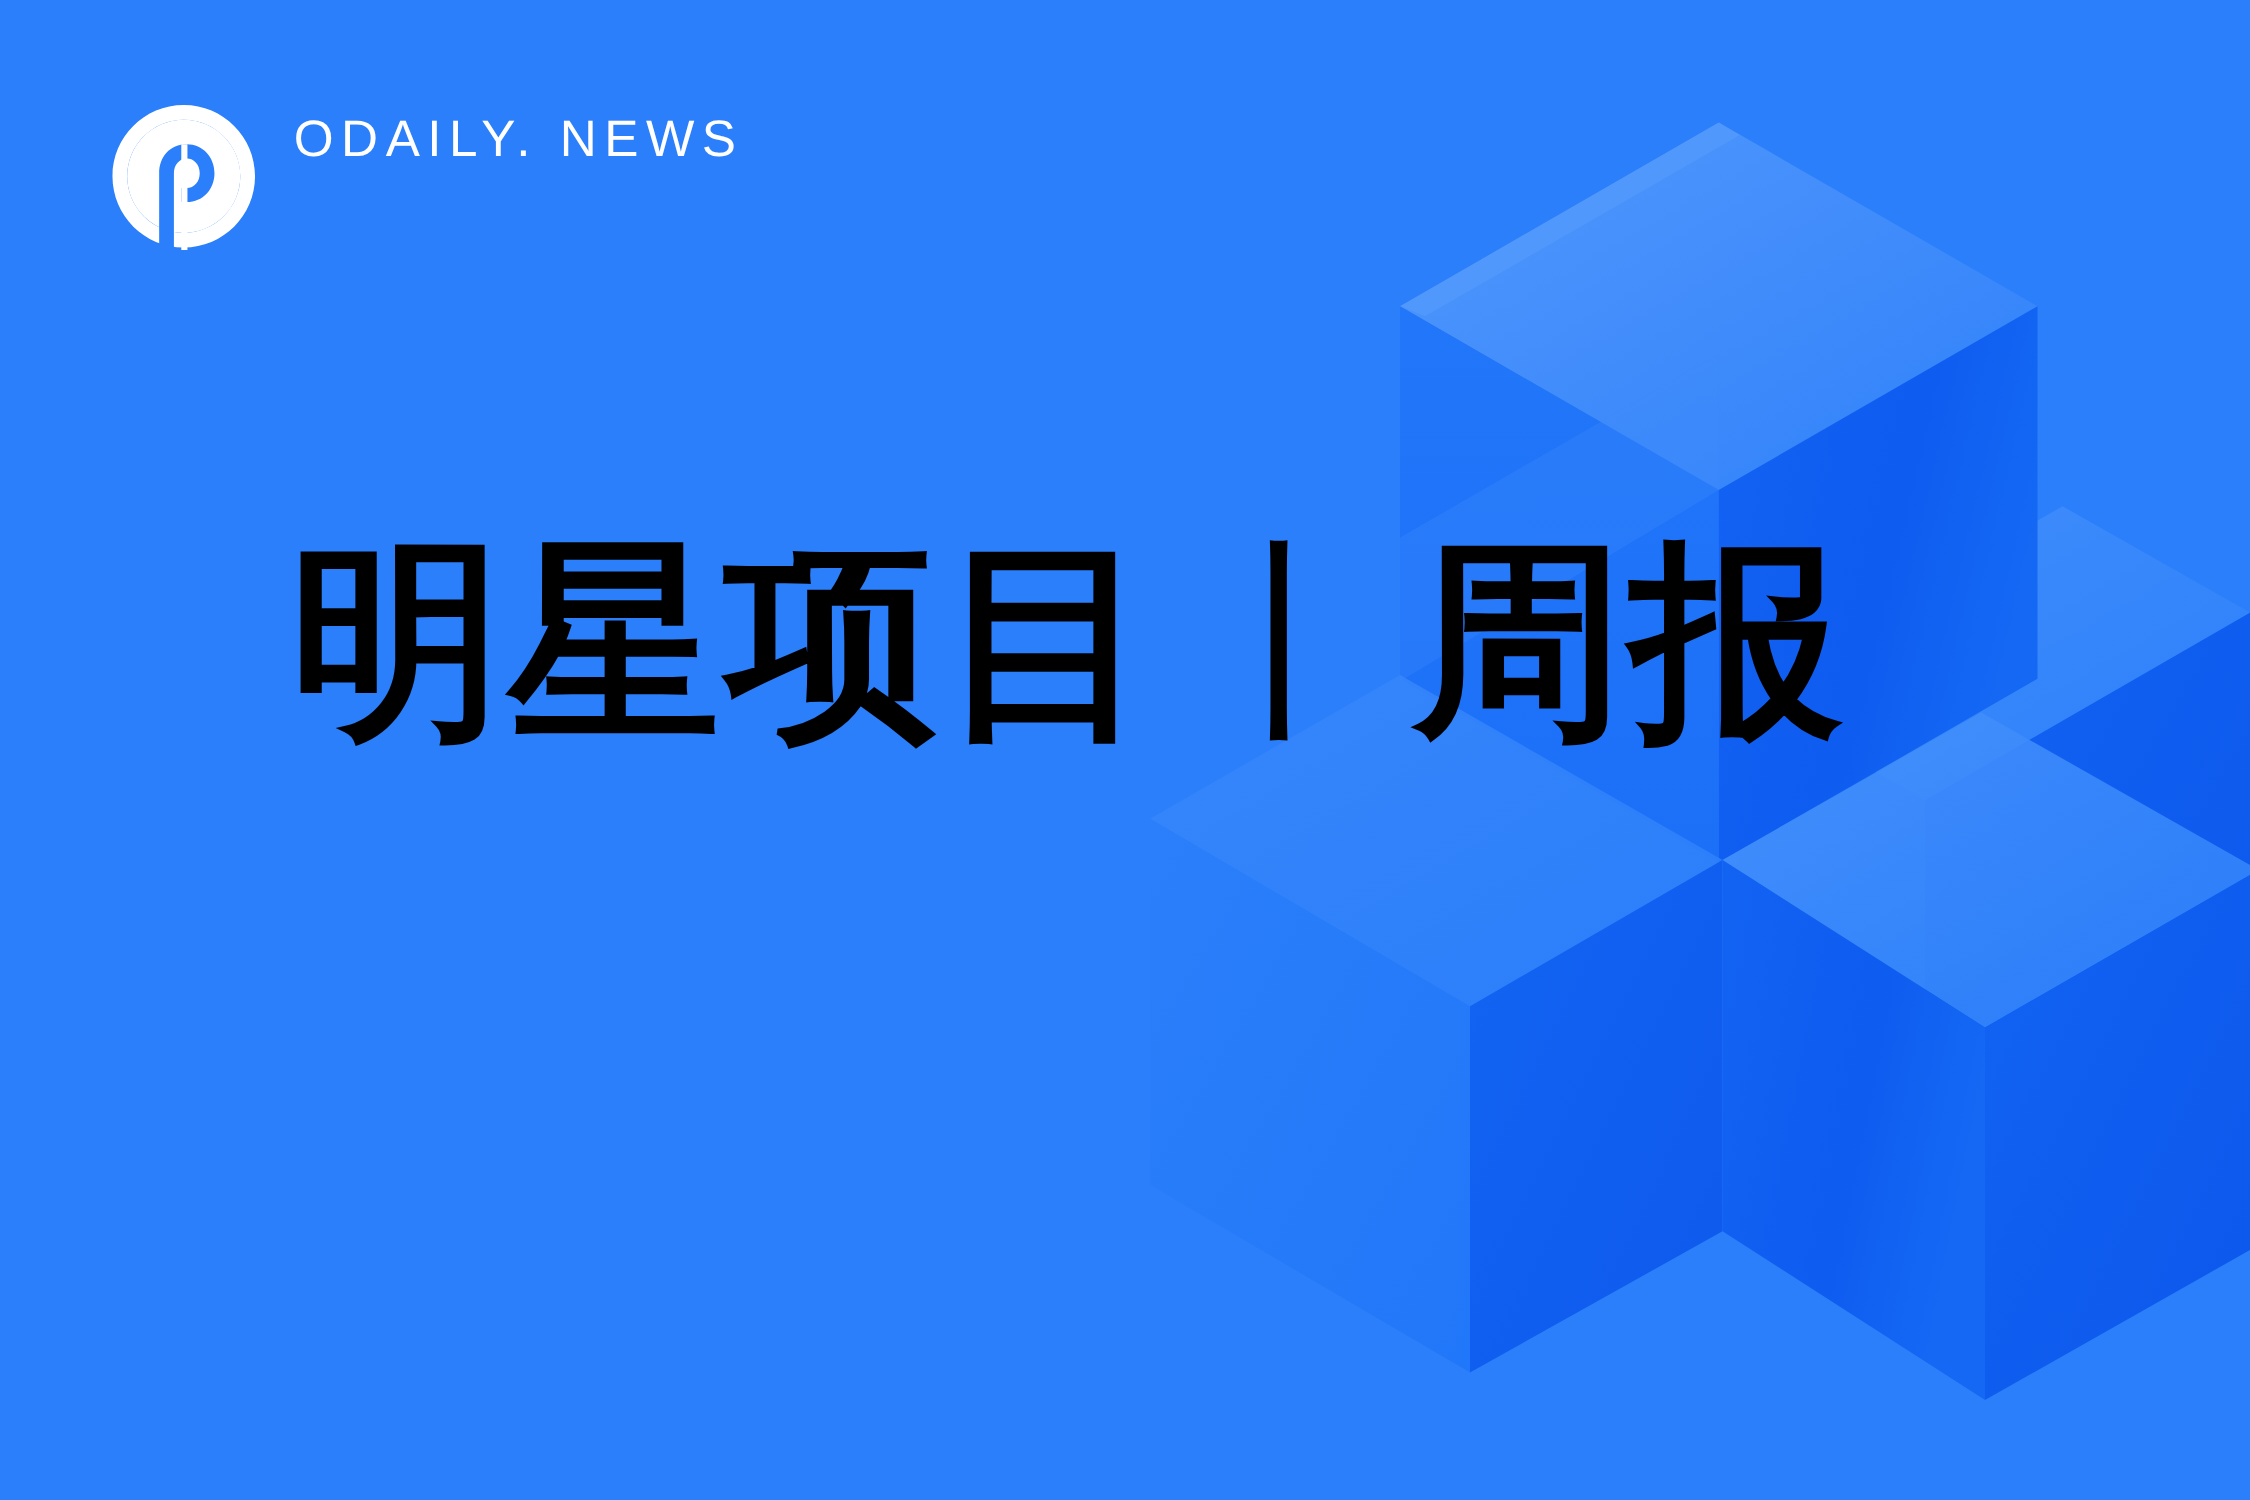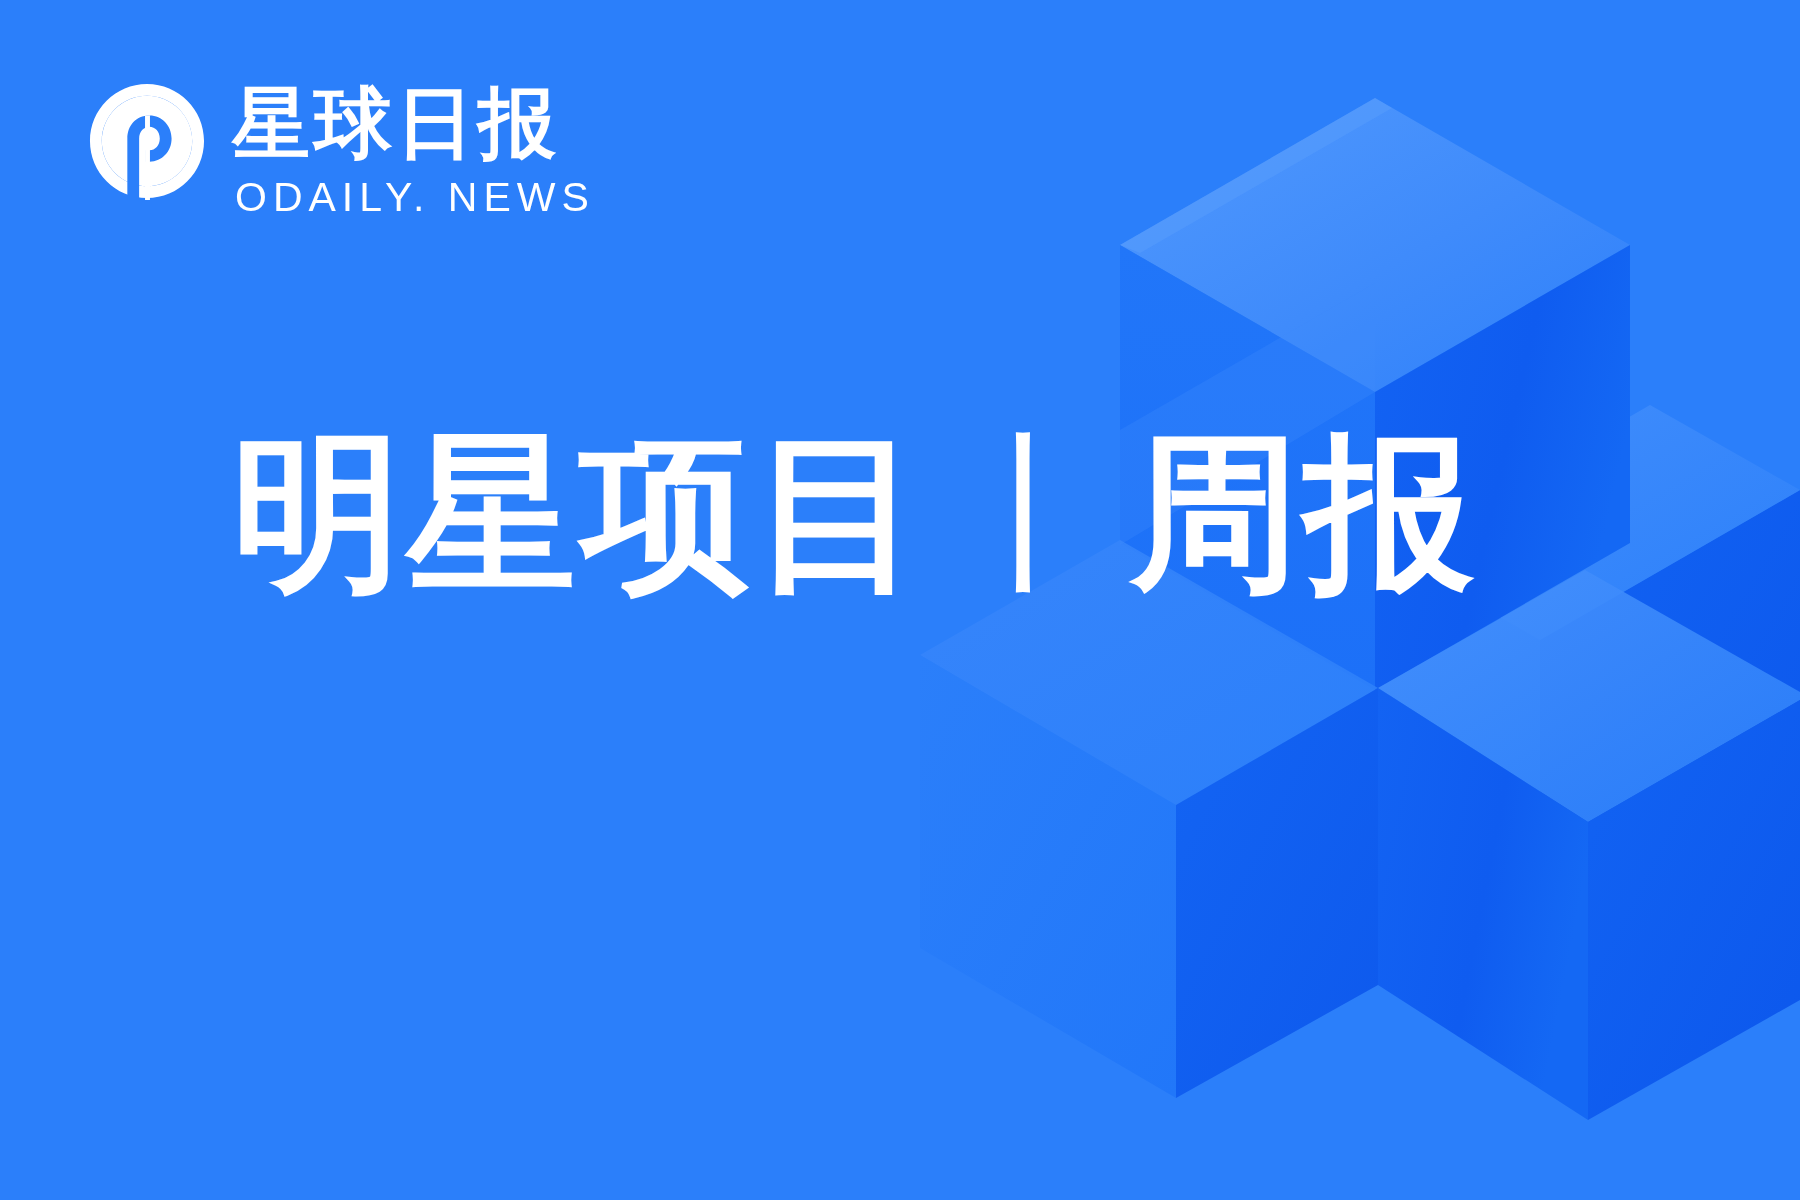--- a/index.html
+++ b/index.html
@@ -60,21 +60,21 @@
     margin-left: 3px;
     white-space: nowrap;
     font-family: "Liberation Sans", "DejaVu Sans", sans-serif;
   }
 
   
   #headline {
     position: absolute;
     left: 232px;
     top: 425px;
-    color: #ffffff;
+    color: #000000;
     font-size: 170px;
     line-height: 1.05;
     font-weight: 700;
     letter-spacing: 4px;
     white-space: nowrap;
     font-family: "Liberation Sans", "DejaVu Sans", sans-serif;
     text-rendering: geometricPrecision;
   }
   #headline .sep {
     display: inline-block;
@@ -181,21 +181,20 @@
                C52 50.6 56.6 45.5 62.5 45.5 L62.5 34 Z"></path>
       <path fill="#2B7FFA" d="M62.5 34 L62.5 45.5 C68.4 45.5 73 50.6 73 57.5
                C73 64.4 68.4 69.5 62.5 69.5 L58 69.5 L58 81 L62.5 81
                C75.5 81 85 70.5 85 57.5 C85 44.5 75.5 34 62.5 34 Z"></path>
 
       <rect x="58" y="34" width="5" height="86" fill="#ffffff"></rect>
     </svg>
 
     <div id="logo-text-block">
 
-      <div id="logo-cn" style="color:#ffffff;font-size:78px;font-weight:700;line-height:86px;letter-spacing:4px;white-space:nowrap;">星球日报</div>
       <div id="logo-en">ODAILY. NEWS</div>
     </div>
   </div>
 
   <div id="headline">
     <span>明星项目</span><span class="sep">丨</span><span>周报</span>
   </div>
 
 </div>
 

